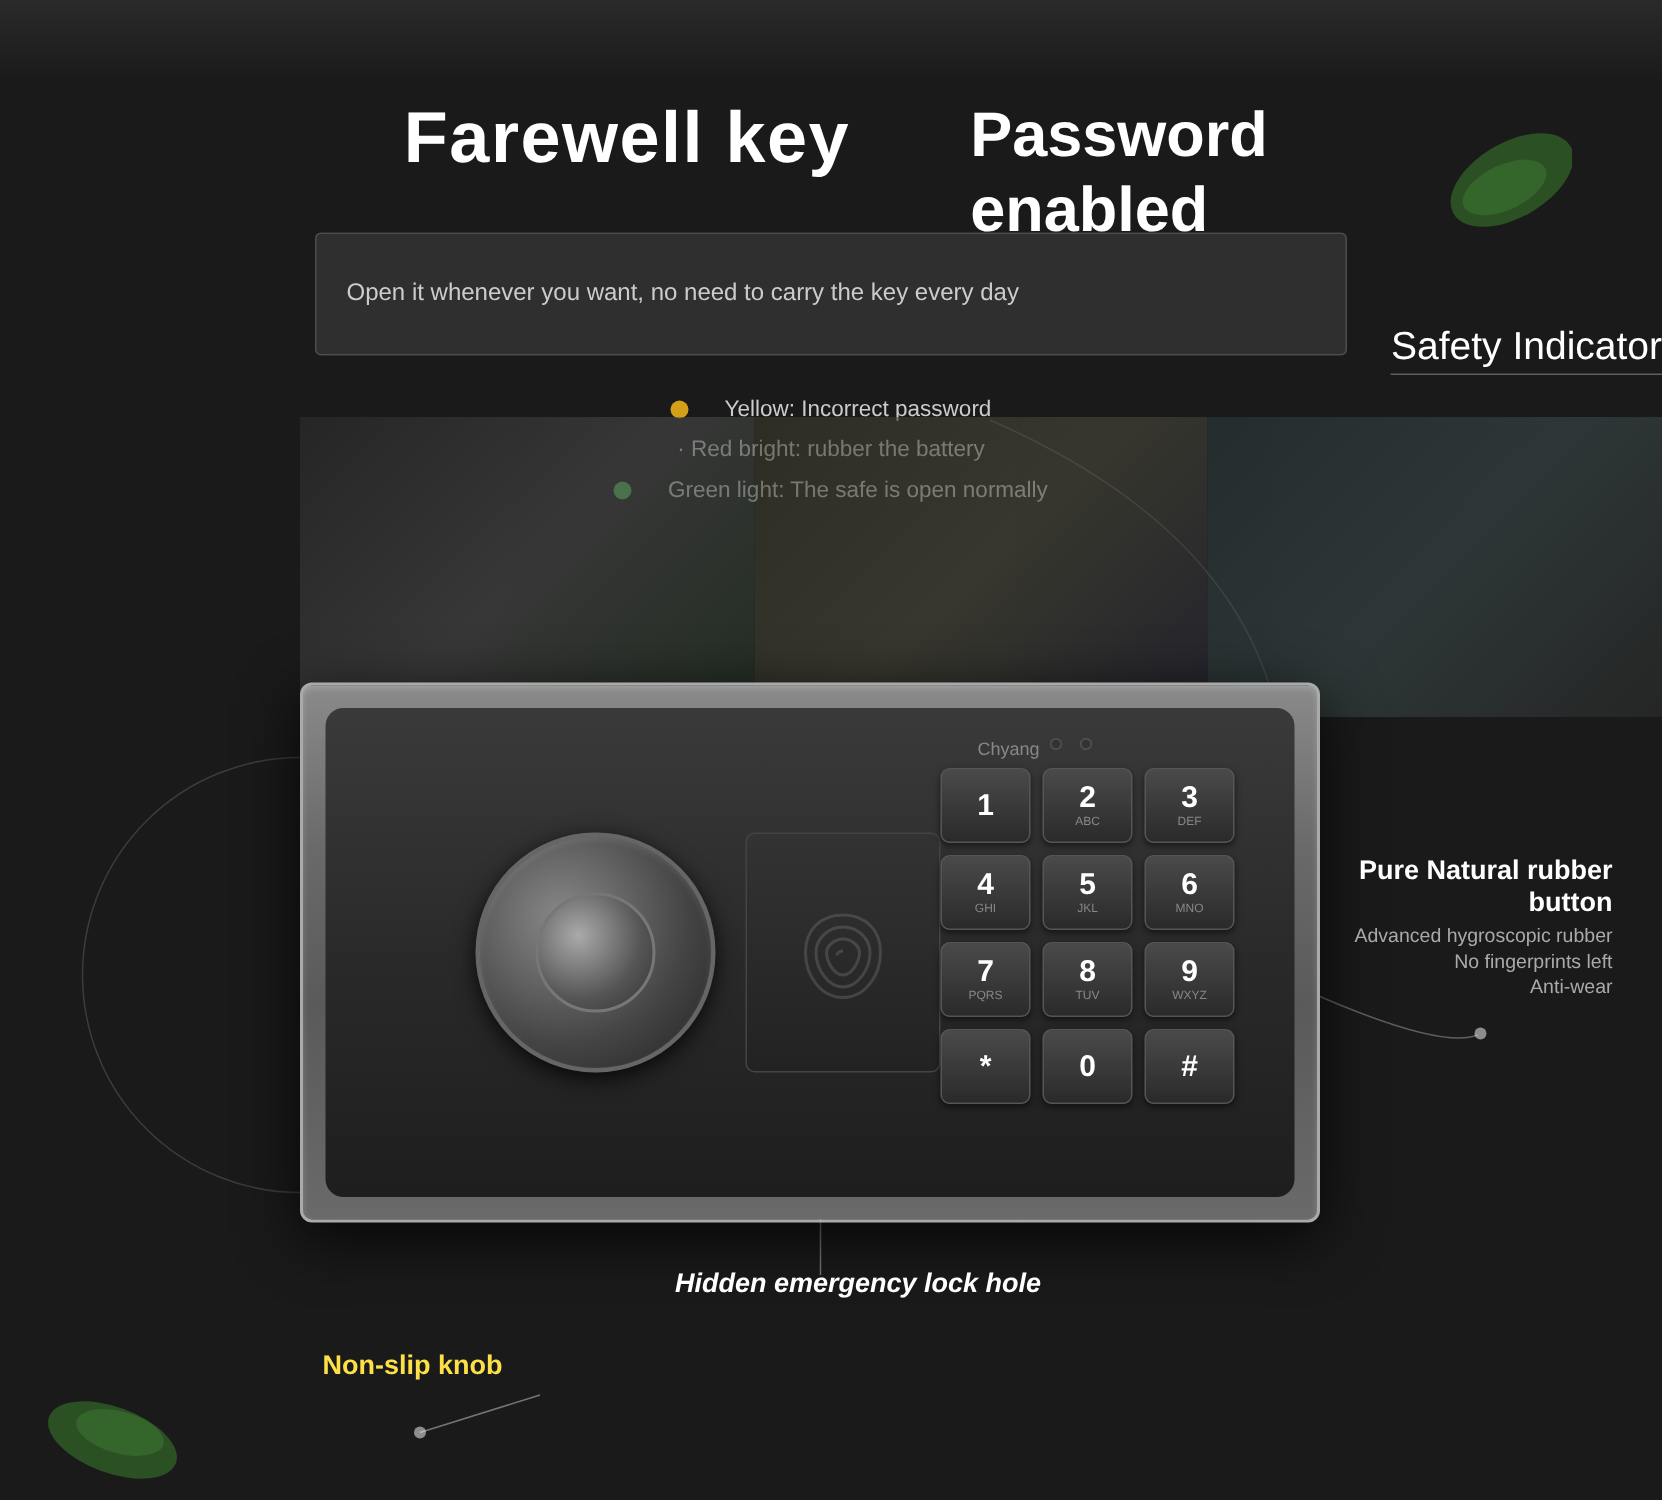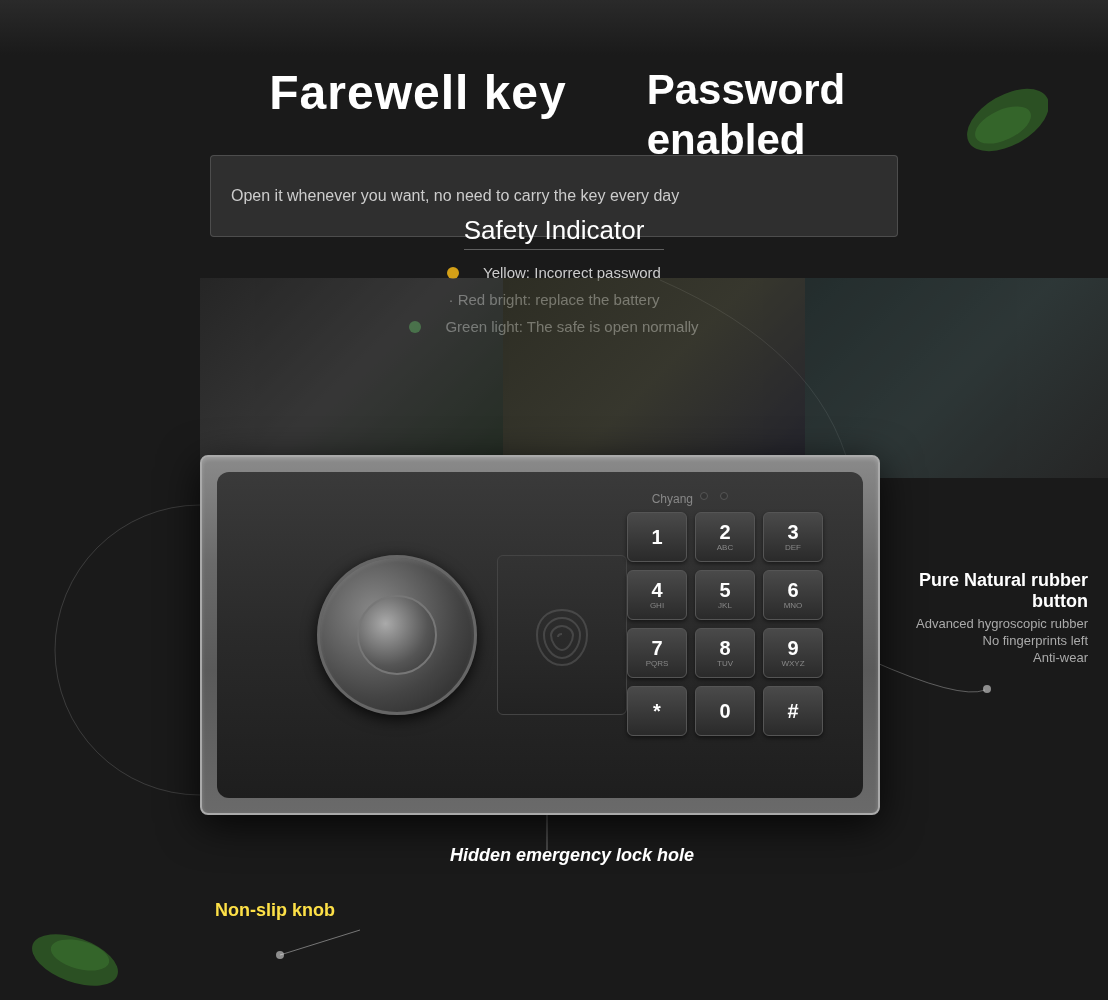--- a/index.html
+++ b/index.html
@@ -87,21 +87,21 @@
       font-size: 16px;
       line-height: 1.5;
     }
 
     
     .safety-section {
       position: absolute;
       top: 215px;
       left: 0;
       right: 0;
-      text-align: center;
+      text-align: right;
     }
 
     .safety-title {
       color: #ffffff;
       font-size: 26px;
       font-weight: normal;
       margin-bottom: 18px;
       position: relative;
       display: inline-block;
     }
@@ -335,21 +335,21 @@
       height: 8px;
       border-radius: 50%;
       background: #333;
       border: 1px solid #555;
     }
 
     
     .right-annotations {
       position: absolute;
       top: 570px;
-      right: 20px;
+      right: 33px;
       width: 220px;
       text-align: right;
     }
 
     .annotation-title {
       color: #ffffff;
       font-size: 18px;
       font-weight: bold;
       margin-bottom: 4px;
     }
@@ -462,21 +462,21 @@
 </div>
 
 <div class="safety-section">
   <div class="safety-title">Safety Indicator</div>
   <div class="safety-indicators">
     <div class="indicator-item">
       <div class="dot-yellow"></div>
       <span>Yellow: Incorrect password</span>
     </div>
     <div class="indicator-item">
-      <span class="red-text">· Red bright: replace the battery</span>
+      <span class="red-text">· Red bright: rubber the battery</span>
     </div>
     <div class="indicator-item">
       <div class="dot-green"></div>
       <span>Green light: The safe is open normally</span>
     </div>
   </div>
 </div>
 
 <div class="room-photos">
   <div class="room-photo room-photo-1"></div>

